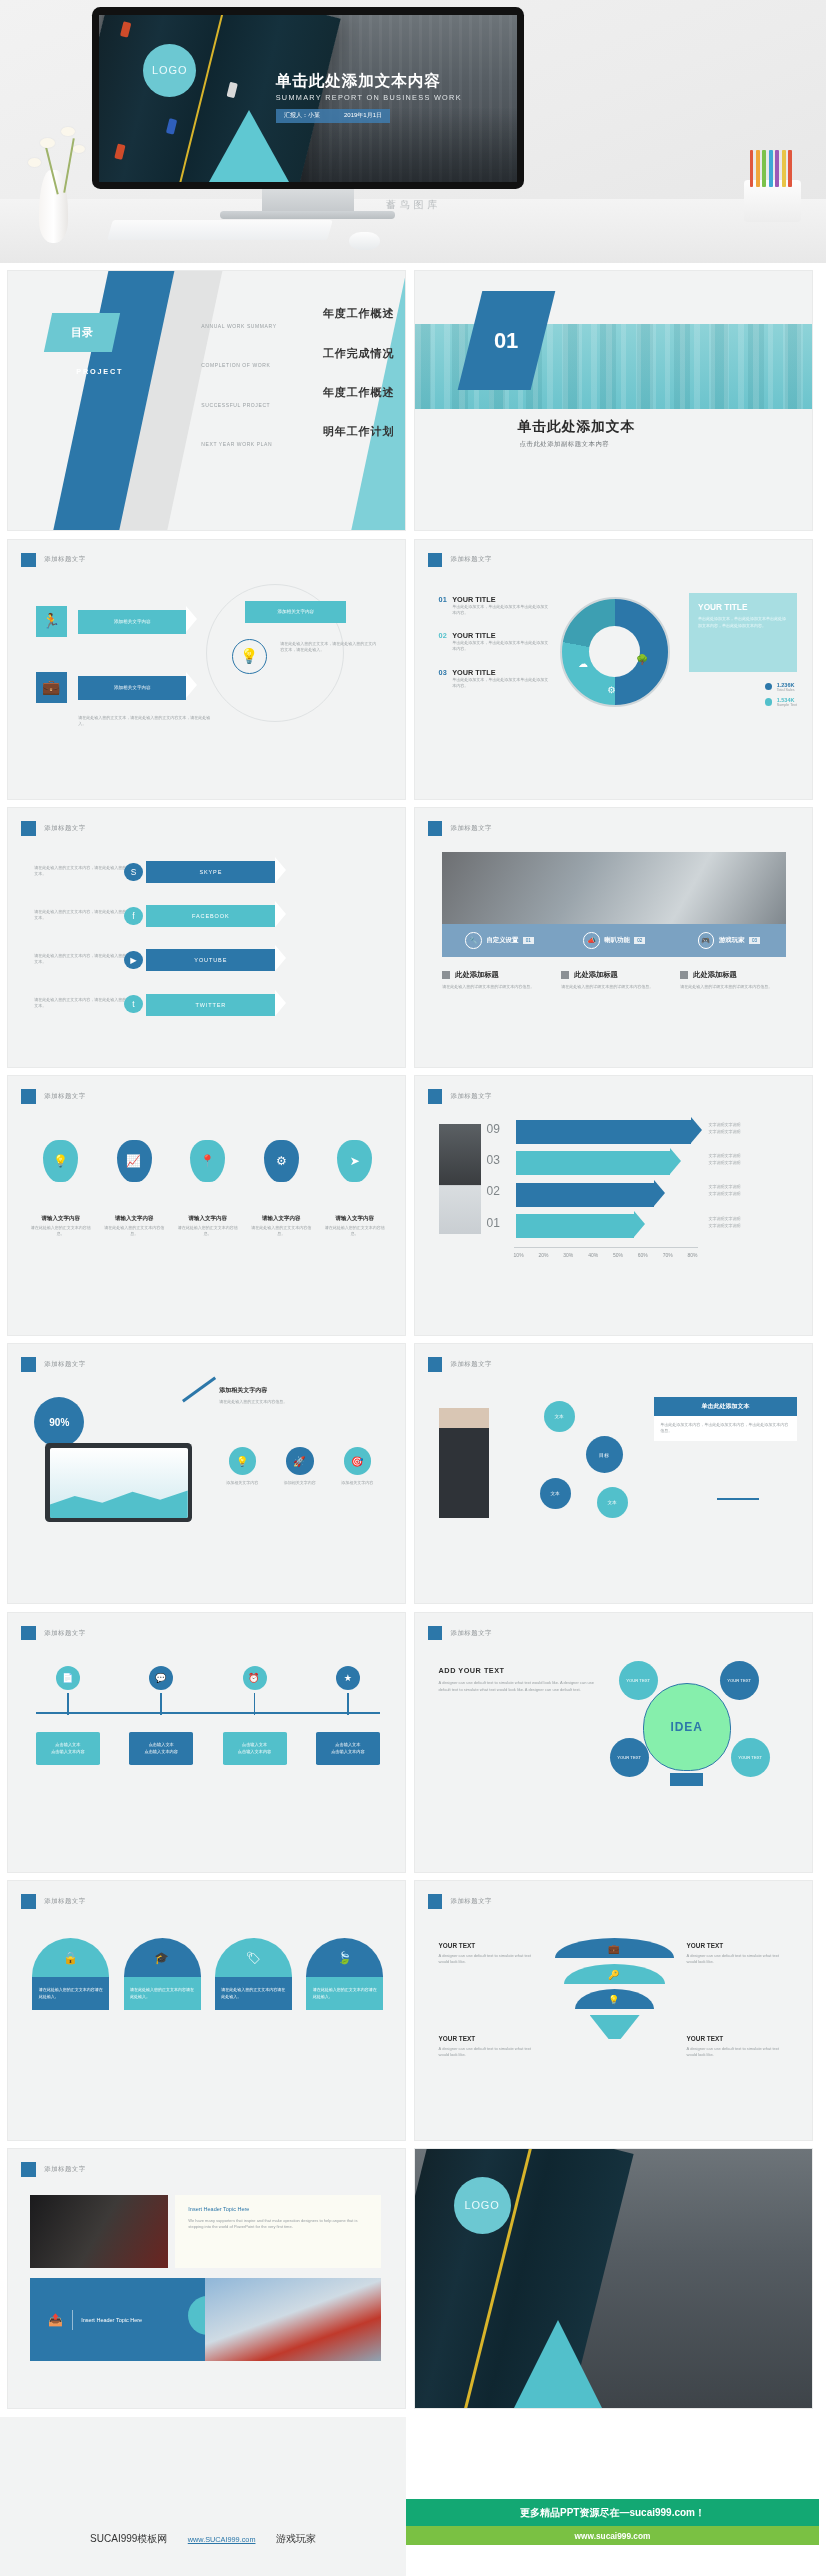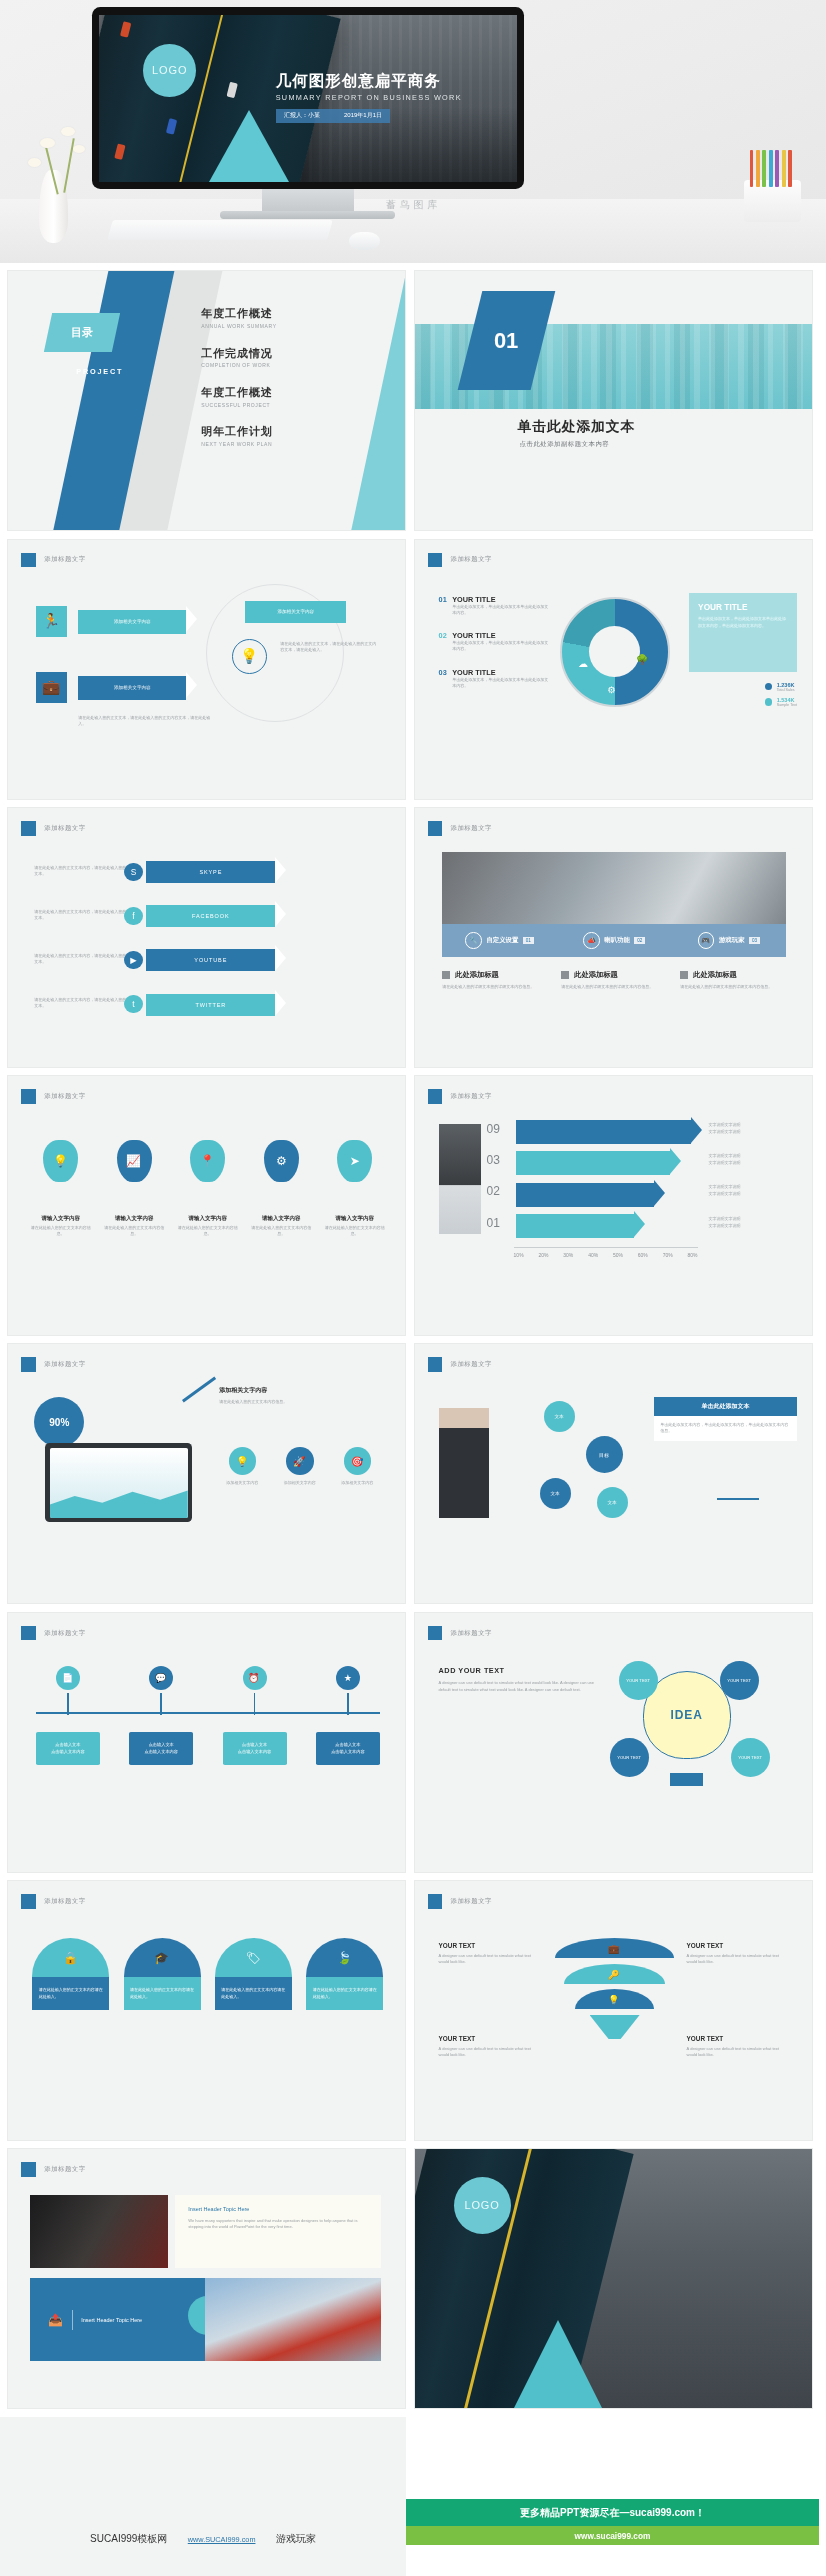--- a/index.html
+++ b/index.html
@@ -98,21 +98,21 @@
   .cts .band-grey{ position:absolute; left:138px; top:-18.4px; width:48px; height:303px;
     background:#e2e3e3; transform:skewX(-12deg);}
   .cts .band-teal{ position:absolute; right:-46px; top:-18.4px; width:73px; height:303px;
     background:#7fd0d8; transform:skewX(-12deg);}
   .cts .tag{ position:absolute; left:40px; top:42px; width:68px;height:39px;background:#6cc8d2;
     transform:skewX(-12deg); display:flex;align-items:center;justify-content:center;}
   .cts .tag span{ transform:skewX(12deg); color:#fff;font-size:11px;font-weight:bold;}
   .cts .contents-en{ position:absolute; left:68px; top:96px; color:#fff; font-size:7.3px; letter-spacing:1.8px; font-weight:bold;}
   .cts .list{ position:absolute; left:193px; top:35px; width:193px;}
   .cts .li{ margin-bottom:16.5px;}
-  .cts .li h4{ font-size:11px; color:#333; font-weight:bold; letter-spacing:0.9px;}
+  .cts .li h4{ font-size:11px; color:#333; font-weight:bold; letter-spacing:0.9px;text-align:right;}
   .cts .li p{ font-size:5px; color:#9aa0a3; letter-spacing:0.6px; margin-top:1.8px;}
   
   .sec .photoband{ position:absolute; left:0; right:0; top:53px; height:85px;
     background:linear-gradient(#8ed3d8,#6cc4cd);
     overflow:hidden;}
   .sec .photoband:after{
     content:""; position:absolute;inset:0;
     background:repeating-linear-gradient(90deg,rgba(255,255,255,.14) 0 5.5px,transparent 5.5px 14.7px),
                repeating-linear-gradient(90deg,rgba(0,90,100,.10) 0 16.5px,transparent 16.5px 37px);
   }
@@ -156,21 +156,21 @@
         <div class="car" style="left:88px;top:138px;background:#2f5fbb;"></div>
         <div class="car" style="left:44px;top:175px;background:#cf4b2a;"></div>
         <div class="car" style="left:138px;top:88px;background:#d9d9d9;"></div>
 
       </div>
       <div class="triangle-teal"></div>
       <div class="logo-circle">
         <span>LOGO</span>
       </div>
       <div class="hero-title-block">
-        <div class="hero-title">几何图形创意扁平商务</div>
+        <div class="hero-title">单击此处添加文本内容</div>
         <div class="hero-sub">SUMMARY REPORT ON BUSINESS WORK</div>
         <div class="hero-meta">
           <span>汇报人：小某</span>
           <span>2019年1月1日</span>
         </div>
       </div>
     </div>
   </div>
 
   <div class="brand-watermark">蓄鸟图库</div>
@@ -549,21 +549,21 @@
 
   <div class="slide">
     <div class="s-head">
       <div class="sq"></div>
       <div class="tx">添加标题文字</div>
     </div>
     <div style="position:absolute;left:24px;top:53px;width:156px;">
       <div class="h-sm" style="font-size:7.3px;letter-spacing:0.5px;">ADD YOUR TEXT</div>
       <div class="txt-xs" style="margin-top:5.5px;">A designer can use default text to simulate what text would look like.  A designer can use default text to simulate what text would look like. A designer can use default text.</div>
     </div>
-    <div style="position:absolute;left:228px;top:58px;width:88px;height:88px;border-radius:50% 50% 46% 46%;background:#fef9c3;border:1.8px solid #2c77a9;" class="ico">
+    <div style="position:absolute;left:228px;top:70px;width:88px;height:88px;border-radius:50% 50% 46% 46%;background:#86efac;border:1.8px solid #2c77a9;" class="ico">
       <span style="color:#2c77a9;font-size:12px;font-weight:bold;letter-spacing:0.9px;">IDEA</span>
     </div>
     <div style="position:absolute;left:255px;top:160px;width:33px;height:13px;background:#2c77a9;"></div>
     <div style="position:absolute;left:204px;top:48px;width:39px;height:39px;border-radius:50%;background:#52c0cb;color:#fff;font-size:4.2px;" class="ico">
       <span>YOUR TEXT</span>
       </div>
     <div style="position:absolute;left:305px;top:48px;width:39px;height:39px;border-radius:50%;background:#2c77a9;color:#fff;font-size:4.2px;" class="ico">
       <span>YOUR TEXT</span>
       </div>
     <div style="position:absolute;left:195px;top:125px;width:39px;height:39px;border-radius:50%;background:#2c77a9;color:#fff;font-size:4.2px;" class="ico">

